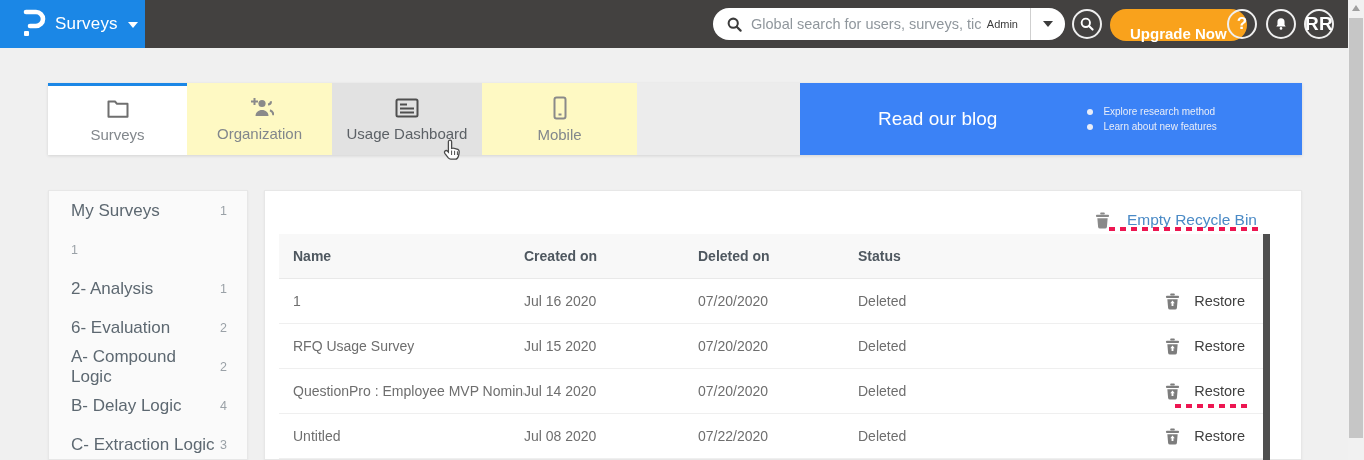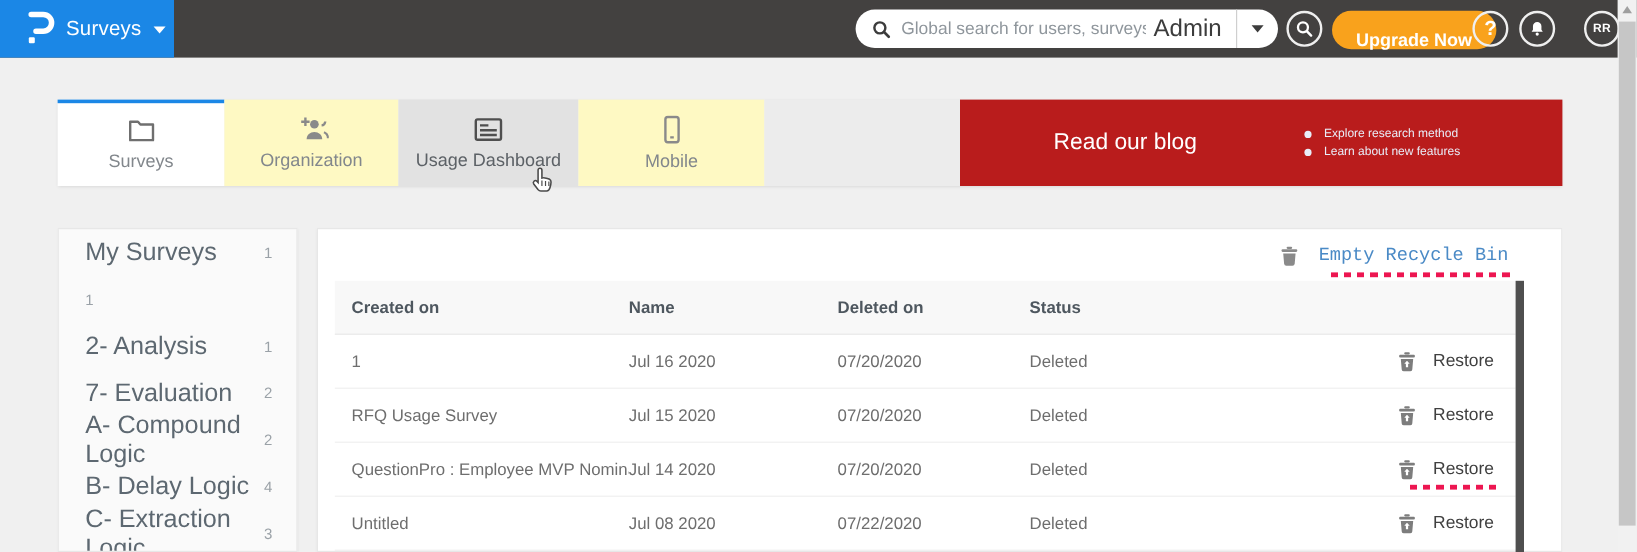--- a/index.html
+++ b/index.html
@@ -14,70 +14,70 @@
   #brand-label { margin-left:9px; font-size:17px; letter-spacing:.2px; }
   .caret-down { width:0; height:0; border-left:5px solid transparent; border-right:5px solid transparent;
     border-top:6px solid #fff; margin-left:10px; margin-top:2px; }
 
   #search-pill { position:absolute; left:713px; top:8px; width:352px; height:32px; background:#fff;
     border-radius:16px; display:flex; align-items:center; }
   #search-pill .mag { margin-left:13px; flex:none; }
   #search-input { border:none; outline:none; background:transparent; flex:1; min-width:0;
     font-size:14.5px; color:#333; padding:0 6px 0 8px; font-family:inherit; }
   #search-input::placeholder { color:#8f969c; }
-  #search-scope { font-size:20px; color:#3c3c3c; padding-right:12px; cursor:pointer; }
+  #search-scope { font-size:11px; color:#3c3c3c; padding-right:12px; cursor:pointer; }
   #scope-divider { width:1px; height:32px; background:#cfcfcf; }
   #scope-caret-btn { width:34px; height:32px; display:flex; align-items:center; justify-content:center;
     cursor:pointer; }
   #scope-caret-btn .dcaret { width:0; height:0; border-left:5px solid transparent;
     border-right:5px solid transparent; border-top:6px solid #3c3c3c; }
 
   .circle-btn { position:absolute; top:9px; width:30px; height:30px; border:2px solid #efefef;
     border-radius:50%; display:flex; align-items:center; justify-content:center; color:#fff;
     cursor:pointer; background:transparent; }
   #btn-search-go { left:1072px; }
   #btn-help { left:1227px; font-size:17px; font-weight:bold; }
   #btn-bell { left:1266px; }
-  #btn-avatar { left:1304px; font-size:10px; font-weight:bold; letter-spacing:.3px;margin-left:16px; }
+  #btn-avatar { left:1304px; font-size:19px; font-weight:bold; letter-spacing:.3px; }
 
   #btn-upgrade { position:absolute; left:1110px; top:9px; height:31px; padding:16px 20px;
     background:#f9a21c; border:none; border-radius:16px; color:#fff; font-size:15px; font-weight:bold;
     font-family:inherit; cursor:pointer; }
 
   
   #tabstrip { position:absolute; left:48px; top:83px; width:1254px; height:72px;
     box-shadow:0 1px 3px rgba(0,0,0,.12); display:flex; }
   .tab { width:145px; height:72px; background:#fef9c3; display:flex; flex-direction:column;
     align-items:center; justify-content:center; cursor:pointer; }
   .tab .tab-label { font-size:15px; color:#82878c; margin-top:6px; }
   .tab.active { background:#fff; border-top:3px solid #1b87e6; width:139px; }
   .tab.hovered { background:#e2e2e2; width:150px; }
   .tab.hovered .tab-label { color:#5c6166; }
   #tab-mobile { width:155px; }
   #tab-filler { flex:none; width:163px; background:#ececec; }
 
-  #banner { flex:1; background:#b91c1c; color:#fff; display:flex; align-items:center; cursor:pointer; }
+  #banner { flex:1; background:#3b82f6; color:#fff; display:flex; align-items:center; cursor:pointer; }
   #banner-title { font-size:19px; margin-left:78px; font-weight:500; }
   #banner-bullets { margin-left:90px; }
   .bullet-row { display:flex; align-items:center; margin:4px 0; }
   .bullet-dot { width:6px; height:6px; border-radius:50%; background:#e9edf8; margin-right:10px; }
   .bullet-text { font-size:10px; color:#e9edf8; font-weight:500; }
 
   
   #sidebar { position:absolute; left:48px; top:190px; width:200px; height:270px; background:#fafafa;
     border:1px solid #e7e7e7; box-shadow:0 1px 2px rgba(0,0,0,.06); overflow:hidden; }
   .side-item { height:39px; display:flex; align-items:center; padding:0 20px 0 22px; cursor:pointer; }
-  .side-label { flex:1; font-size:21px; color:#5d6871; }
+  .side-label { flex:1; font-size:17px; color:#5d6871; }
   .side-count { font-size:12.5px; color:#9aa1a7; }
 
   
   #main-card { position:absolute; left:264px; top:190px; width:1038px; height:270px; background:#fff;
     border:1px solid #e7e7e7; box-shadow:0 1px 2px rgba(0,0,0,.06); }
   #recycle-header { position:absolute; right:44px; top:6px; height:32px; display:flex;
-    align-items:center; cursor:pointer;font-family:Liberation Mono, monospace; }
+    align-items:flex-end; cursor:pointer; }
   #recycle-header .link-text { font-size:15.5px; color:#4a8ac6; margin-left:17px; }
   .red-dots { position:absolute; height:4px;
     background:repeating-linear-gradient(90deg,#ed1651 0 6px,transparent 6px 11px); }
   #empty-dots { left:844px; top:36px; width:150px; }
   #restore3-dots { left:910px; top:213px; width:74px; }
 
   #table { position:absolute; left:14px; top:43px; width:984px; }
   .trow { display:grid; grid-template-columns:231px 174px 160px 1fr 150px; align-items:center;
     height:45px; padding:0 18px 0 14px; border-bottom:1px solid #efefef; }
   #thead { background:#f8f8f8; border-bottom:1px solid #e9e9e9; }
@@ -211,21 +211,21 @@
     <span class="side-count">1</span>
   </div>
   <div class="side-item">
     <span class="side-count">1</span>
   </div>
   <div class="side-item">
     <span class="side-label">2- Analysis</span>
     <span class="side-count">1</span>
   </div>
   <div class="side-item">
-    <span class="side-label">7- Evaluation</span>
+    <span class="side-label">6- Evaluation</span>
     <span class="side-count">2</span>
   </div>
   <div class="side-item">
     <span class="side-label">A- Compound Logic</span>
     <span class="side-count">2</span>
   </div>
   <div class="side-item">
     <span class="side-label">B- Delay Logic</span>
     <span class="side-count">4</span>
   </div>
@@ -242,22 +242,22 @@
       <rect x="5.5" y="0.5" width="5" height="2" rx="1" fill="#8a8a8a"></rect>
       <rect x="1" y="2.8" width="14" height="2.4" rx="1" fill="#8a8a8a"></rect>
       <path d="M2.5 6.5h11l-.8 9.3a2 2 0 0 1-2 1.7H5.3a2 2 0 0 1-2-1.7z" fill="#8a8a8a"></path>
     </svg>
     <span class="link-text">Empty Recycle Bin</span>
   </div>
   <div class="red-dots" id="empty-dots"></div>
 
   <div id="table">
     <div class="trow" id="thead">
+      <span class="tcell">Name</span>
       <span class="tcell">Created on</span>
-      <span class="tcell">Name</span>
       <span class="tcell">Deleted on</span>
       <span class="tcell">Status</span>
       <span class="tcell"></span>
     </div>
 
     <div class="trow">
       <span class="tcell">1</span>
       <span class="tcell">Jul 16 2020</span>
       <span class="tcell">07/20/2020</span>
       <span class="tcell">Deleted</span>

